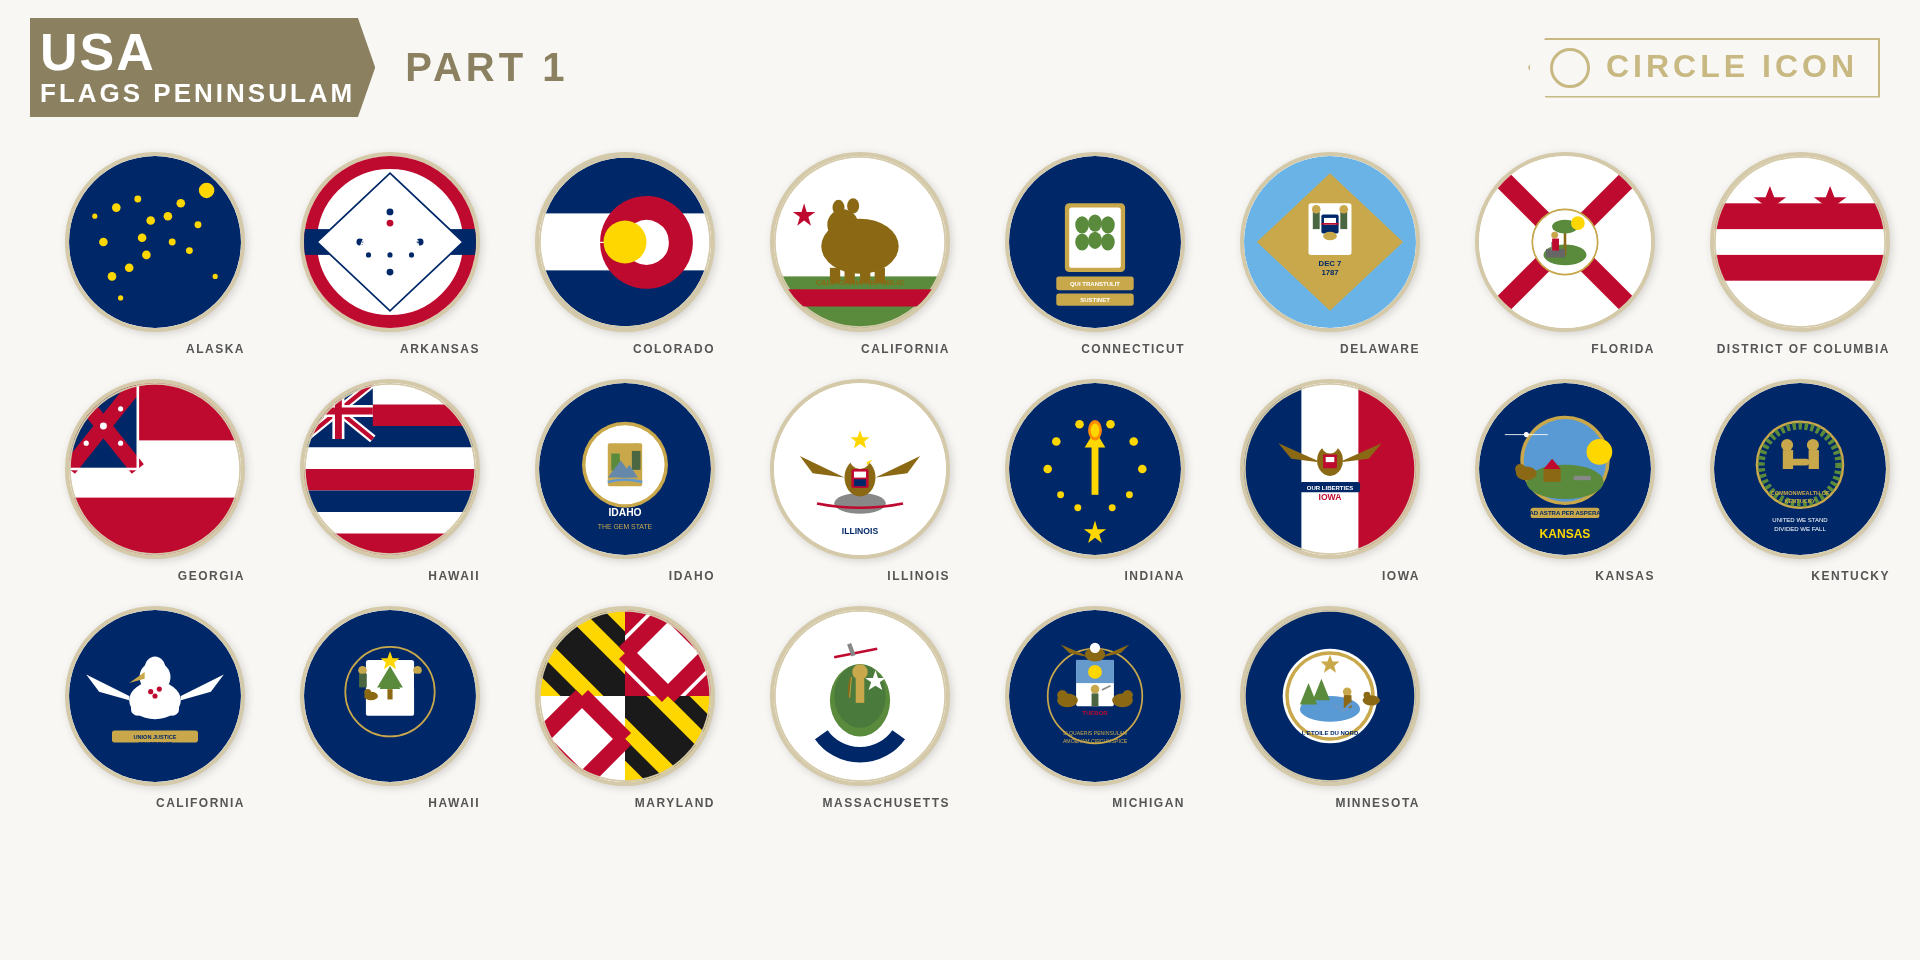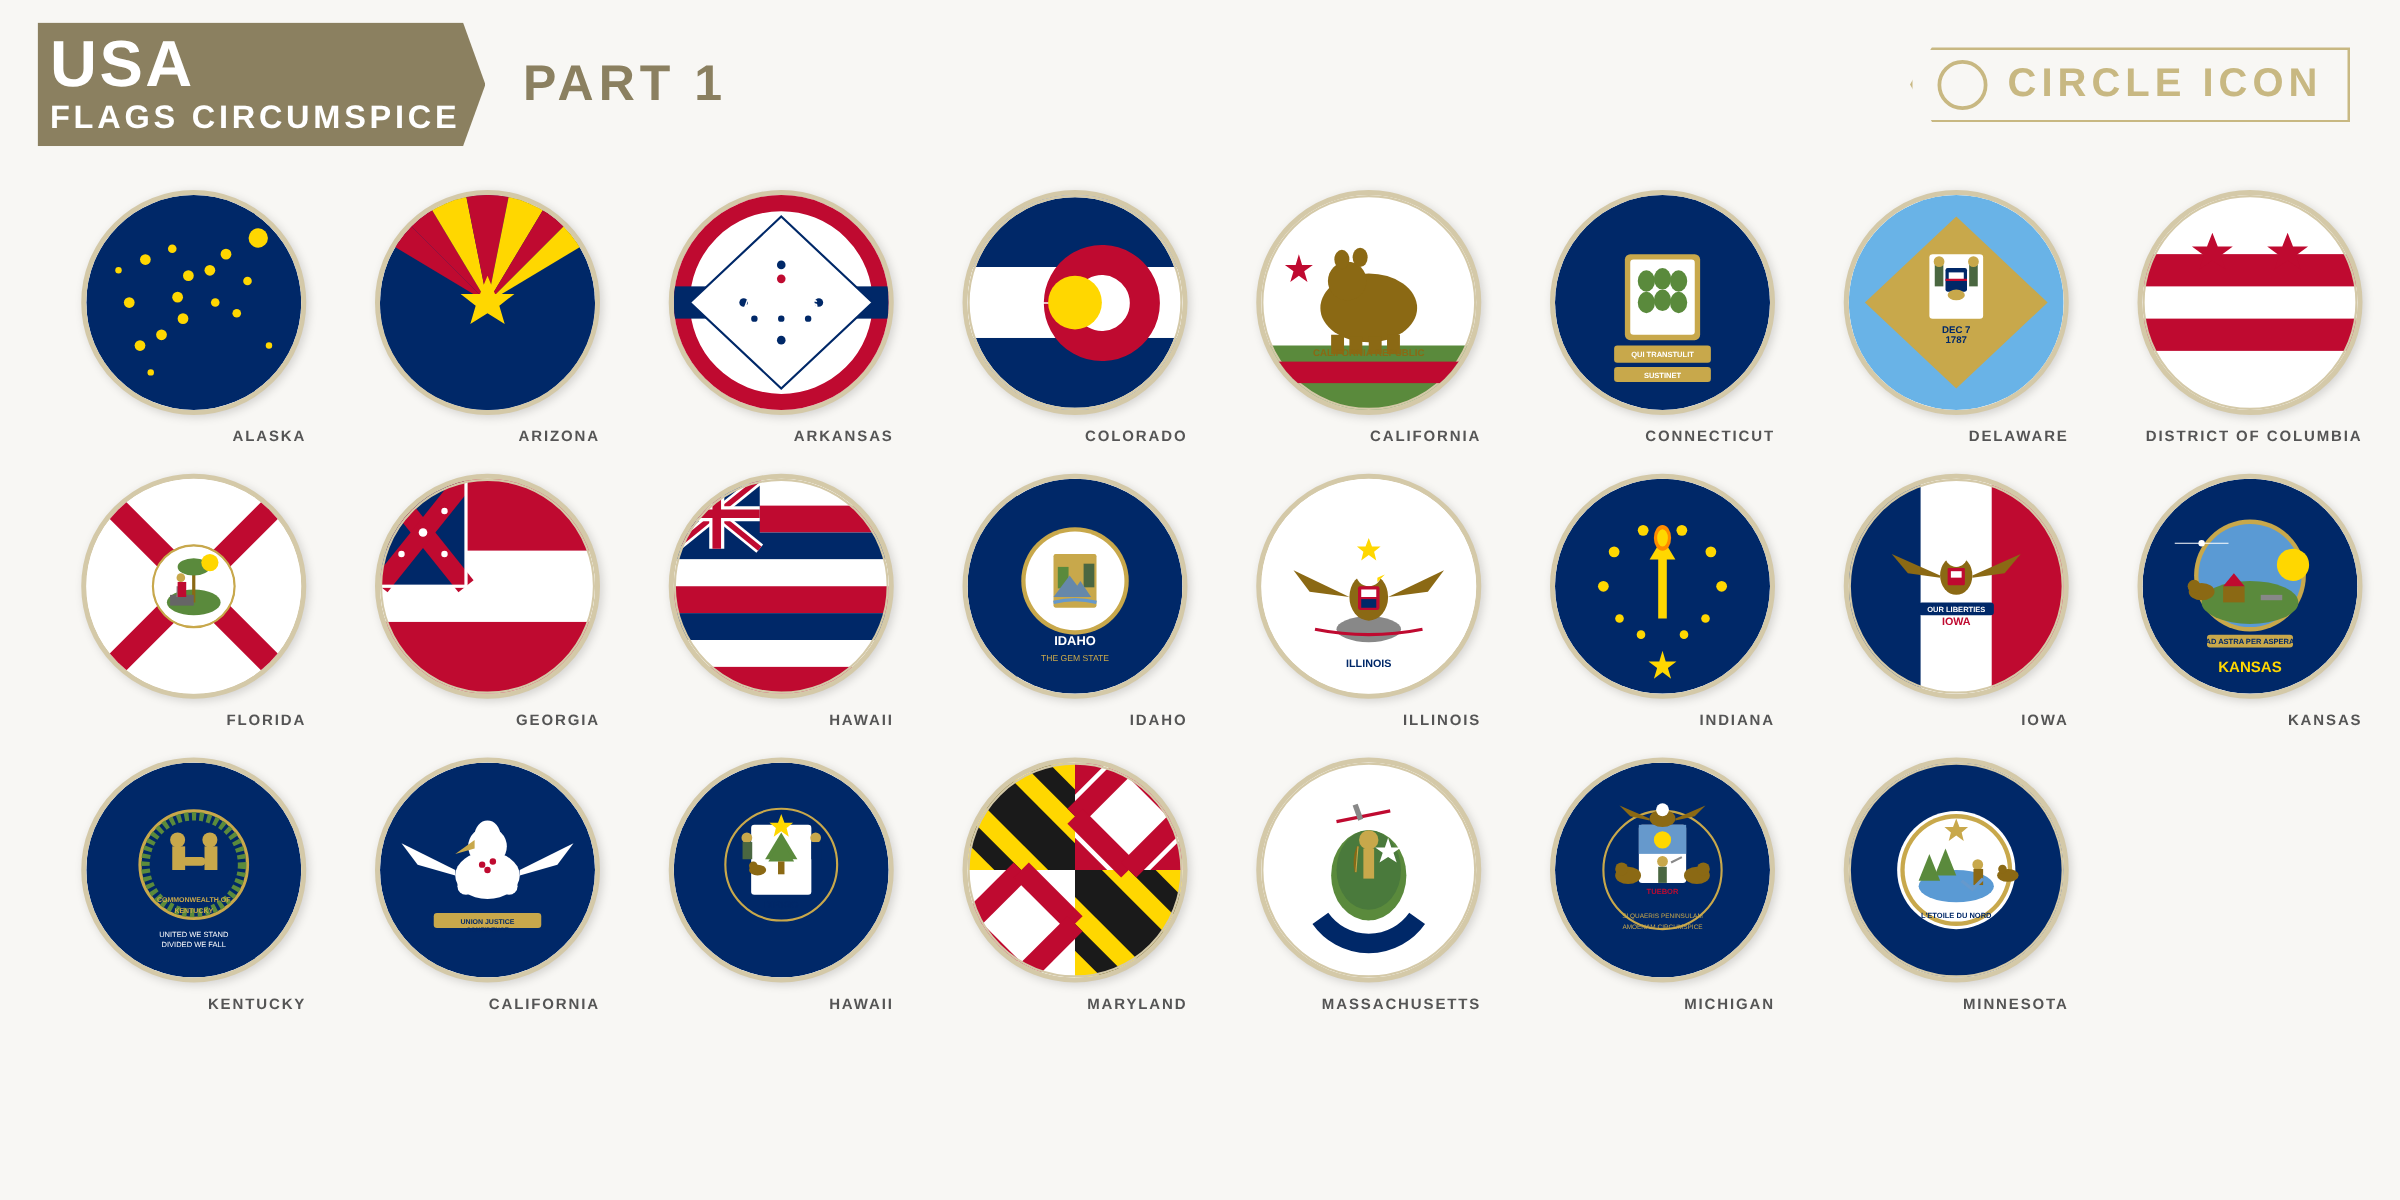--- a/index.html
+++ b/index.html
@@ -115,21 +115,21 @@
       letter-spacing: 1.5px;
       text-align: center;
     }
   </style>
 </head>
 <body>
 
 <div class="header">
   <div class="title-block">
     <div class="title-usa">USA</div>
-    <div class="title-flags">FLAGS CIRCUMSPICE</div>
+    <div class="title-flags">FLAGS PENINSULAM</div>
   </div>
   <div class="title-part">PART 1</div>
   <div class="circle-icon-block">
     <div class="circle-demo"></div>
     <span class="circle-icon-text">CIRCLE ICON</span>
   </div>
 </div>
 
 <div class="flags-grid">
 
@@ -155,40 +155,20 @@
         <circle cx="140" cy="110" r="4" fill="#FFD700"></circle>
         <circle cx="150" cy="80" r="4" fill="#FFD700"></circle>
         <circle cx="30" cy="70" r="3" fill="#FFD700"></circle>
         <circle cx="170" cy="140" r="3" fill="#FFD700"></circle>
         <circle cx="60" cy="165" r="3" fill="#FFD700"></circle>
       </svg>
     </div>
     <span class="flag-label">ALASKA</span>
   </div>
 
-  <div class="flag-item">
-    <div class="flag-circle">
-      <svg viewBox="0 0 200 200" xmlns="http://www.w3.org/2000/svg">
-        <circle cx="100" cy="100" r="100" fill="#002868"></circle>
-
-        <polygon points="100,100 0,0 40,0" fill="#BF0A30"></polygon>
-        <polygon points="100,100 40,0 80,0" fill="#FFD700"></polygon>
-        <polygon points="100,100 80,0 120,0" fill="#BF0A30"></polygon>
-        <polygon points="100,100 120,0 160,0" fill="#FFD700"></polygon>
-        <polygon points="100,100 160,0 200,0" fill="#BF0A30"></polygon>
-        <polygon points="100,100 0,0 0,40" fill="#BF0A30"></polygon>
-        <polygon points="100,100 200,0 200,40" fill="#FFD700"></polygon>
-
-        <path d="M0,100 Q0,200 100,200 Q200,200 200,100 Z" fill="#002868"></path>
-
-        <polygon points="100,75 107,92 125,92 111,103 116,120 100,110 84,120 89,103 75,92 93,92" fill="#FFD700"></polygon>
-      </svg>
-    </div>
-    <span class="flag-label">ARIZONA</span>
-  </div>
 
   <div class="flag-item">
     <div class="flag-circle">
       <svg viewBox="0 0 200 200" xmlns="http://www.w3.org/2000/svg">
         <circle cx="100" cy="100" r="100" fill="white"></circle>
 
         <circle cx="100" cy="100" r="100" fill="none" stroke="#BF0A30" stroke-width="30"></circle>
 
         <rect x="0" y="85" width="200" height="30" fill="#002868"></rect>
 
@@ -311,36 +291,20 @@
       </svg>
     </div>
     <span class="flag-label">DELAWARE</span>
   </div>
 
   <div class="flag-item">
     <div class="flag-circle">
       <svg viewBox="0 0 200 200" xmlns="http://www.w3.org/2000/svg">
         <circle cx="100" cy="100" r="100" fill="white"></circle>
 
-        <rect x="0" y="55" width="200" height="30" fill="#BF0A30"></rect>
-        <rect x="0" y="115" width="200" height="30" fill="#BF0A30"></rect>
-
-        <polygon points="65,35 70,48 84,48 73,56 77,69 65,61 53,69 57,56 46,48 60,48" fill="#BF0A30"></polygon>
-        <polygon points="135,35 140,48 154,48 143,56 147,69 135,61 123,69 127,56 116,48 130,48" fill="#BF0A30"></polygon>
-        <circle cx="100" cy="100" r="100" fill="none" stroke="#d4c9a8" stroke-width="4"></circle>
-      </svg>
-    </div>
-    <span class="flag-label">DISTRICT OF COLUMBIA</span>
-  </div>
-
-  <div class="flag-item">
-    <div class="flag-circle">
-      <svg viewBox="0 0 200 200" xmlns="http://www.w3.org/2000/svg">
-        <circle cx="100" cy="100" r="100" fill="white"></circle>
-
         <line x1="0" y1="0" x2="200" y2="200" stroke="#BF0A30" stroke-width="22"></line>
         <line x1="200" y1="0" x2="0" y2="200" stroke="#BF0A30" stroke-width="22"></line>
 
         <circle cx="100" cy="100" r="38" fill="white" stroke="#888" stroke-width="1"></circle>
 
         <ellipse cx="100" cy="115" rx="25" ry="12" fill="#5a8a3c"></ellipse>
 
         <line x1="100" y1="85" x2="100" y2="115" stroke="#8B6914" stroke-width="3"></line>
         <ellipse cx="100" cy="82" rx="15" ry="8" fill="#5a8a3c"></ellipse>
 
@@ -348,20 +312,36 @@
 
         <rect x="78" y="108" width="22" height="10" fill="#666"></rect>
         <rect x="84" y="100" width="6" height="10" fill="#888"></rect>
 
         <circle cx="88" cy="92" r="4" fill="#c8a84b"></circle>
         <rect x="85" y="96" width="8" height="14" fill="#BF0A30"></rect>
         <circle cx="100" cy="100" r="38" fill="none" stroke="#c8a84b" stroke-width="2"></circle>
       </svg>
     </div>
     <span class="flag-label">FLORIDA</span>
+  </div>
+
+  <div class="flag-item">
+    <div class="flag-circle">
+      <svg viewBox="0 0 200 200" xmlns="http://www.w3.org/2000/svg">
+        <circle cx="100" cy="100" r="100" fill="white"></circle>
+
+        <rect x="0" y="55" width="200" height="30" fill="#BF0A30"></rect>
+        <rect x="0" y="115" width="200" height="30" fill="#BF0A30"></rect>
+
+        <polygon points="65,35 70,48 84,48 73,56 77,69 65,61 53,69 57,56 46,48 60,48" fill="#BF0A30"></polygon>
+        <polygon points="135,35 140,48 154,48 143,56 147,69 135,61 123,69 127,56 116,48 130,48" fill="#BF0A30"></polygon>
+        <circle cx="100" cy="100" r="100" fill="none" stroke="#d4c9a8" stroke-width="4"></circle>
+      </svg>
+    </div>
+    <span class="flag-label">DISTRICT OF COLUMBIA</span>
   </div>
 
   <div class="flag-item">
     <div class="flag-circle">
       <svg viewBox="0 0 200 200" xmlns="http://www.w3.org/2000/svg">
         <circle cx="100" cy="100" r="100" fill="white"></circle>
 
         <rect x="0" y="0" width="200" height="67" fill="#BF0A30"></rect>
         <rect x="0" y="133" width="200" height="67" fill="#BF0A30"></rect>
 

